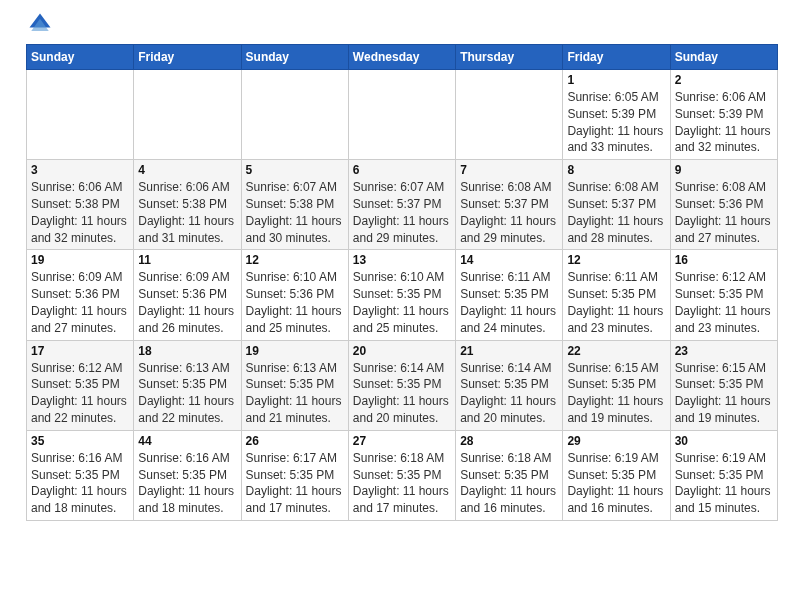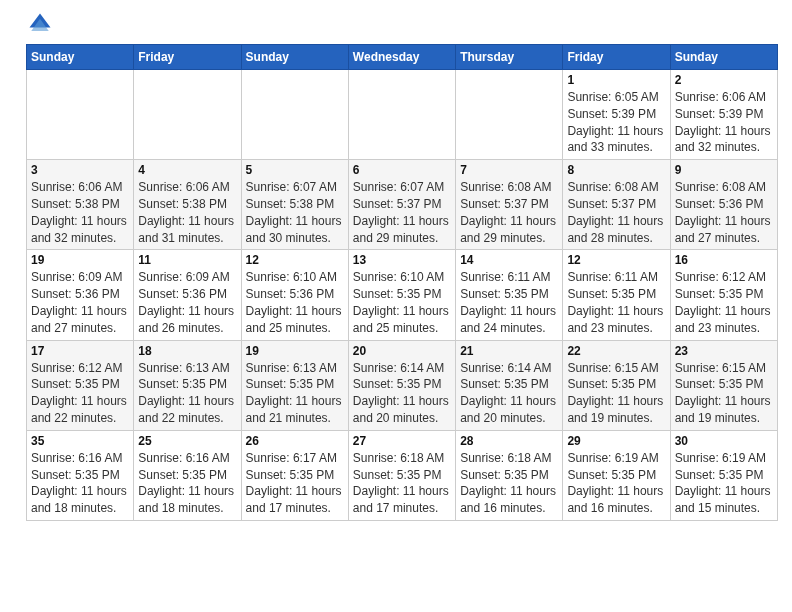--- a/index.html
+++ b/index.html
@@ -276,21 +276,21 @@
           </td>
         </tr>
         <tr>
           <td>
             <div class="day-number">35</div>
             <div class="day-info" style="white-space: pre-line;">Sunrise: 6:16 AM
 Sunset: 5:35 PM
 Daylight: 11 hours and 18 minutes.</div>
           </td>
           <td>
-            <div class="day-number">25</div>
+            <div class="day-number">44</div>
             <div class="day-info" style="white-space: pre-line;">Sunrise: 6:16 AM
 Sunset: 5:35 PM
 Daylight: 11 hours and 18 minutes.</div>
           </td>
           <td>
             <div class="day-number">26</div>
             <div class="day-info" style="white-space: pre-line;">Sunrise: 6:17 AM
 Sunset: 5:35 PM
 Daylight: 11 hours and 17 minutes.</div>
           </td>

